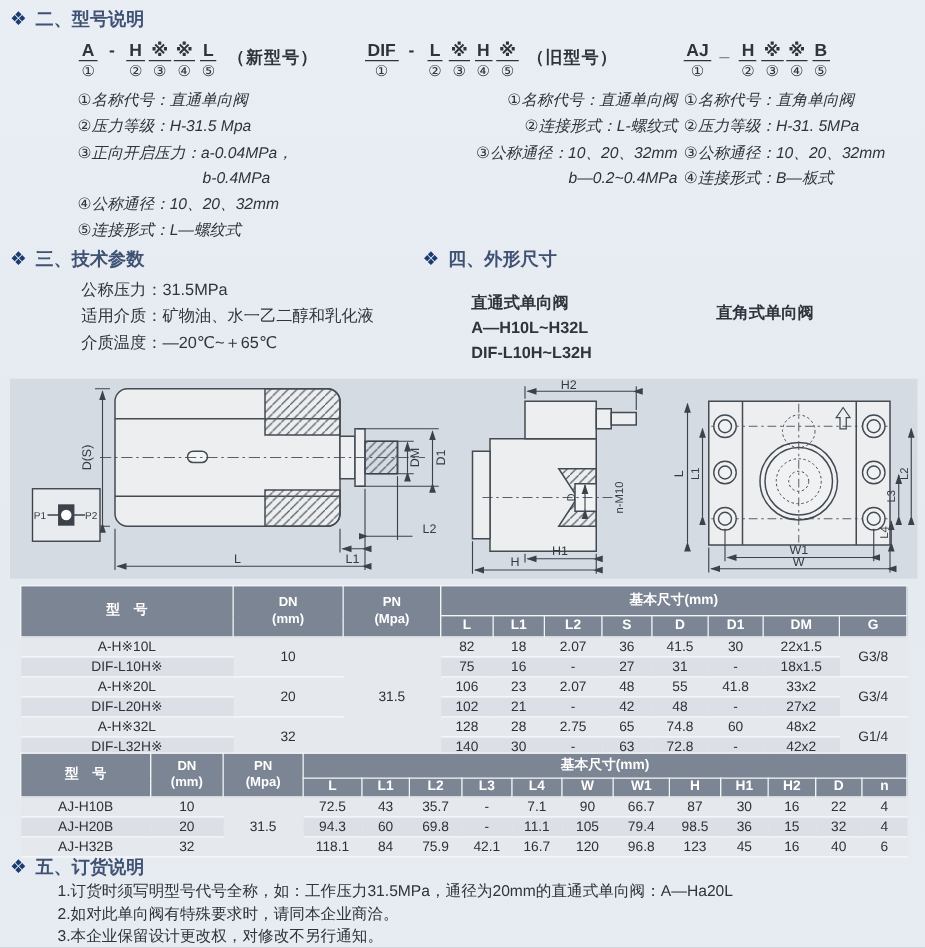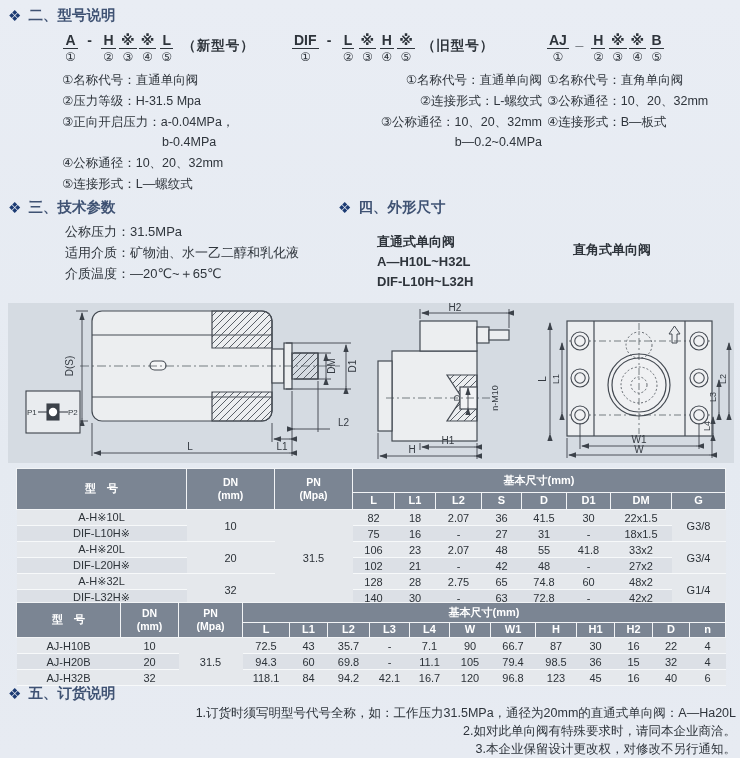--- a/index.html
+++ b/index.html
@@ -11,21 +11,21 @@
               font-size:14.5px;font-weight:bold;color:#3f5273;}
   .diamond{font-size:15px;color:#1c3b73;line-height:1;}
   
   .model-block{position:absolute;font-size:12.5px;color:#2e343b;}
   .code-row{display:flex;align-items:flex-start;margin-bottom:6px;}
   .part{display:inline-flex;flex-direction:column;align-items:center;min-width:17px;margin-right:2px;}
   .part-letter{font-size:14px;font-weight:bold;border-bottom:1.6px solid #2e343b;padding:0 2px;line-height:1.15;}
   .part.sep .part-letter{border-bottom:none;}
   .part-num{font-size:12px;margin-top:1px;}
   .code-tag{font-size:13.5px;font-weight:bold;margin-left:5px;margin-top:5px;letter-spacing:1px;}
-  .detail-lines .line{line-height:1.66;white-space:pre-wrap;}
+  .detail-lines .line{line-height:1.66;white-space:pre-wrap;font-style:italic;}
   
   .tech-lines{position:absolute;font-size:13px;}
   .tech-lines .line{line-height:1.62;white-space:pre-wrap;}
   .outline-block{position:absolute;font-size:13px;font-weight:bold;color:#2e343b;line-height:1.55;}
   .outline-block .line{white-space:pre-wrap;}
   
   .panel{position:absolute;left:8px;top:303px;width:726px;height:160px;background:#d5dbe2;}
   .panel svg{position:absolute;top:0;}
   
   table.dims{position:absolute;border-collapse:collapse;table-layout:fixed;font-size:11px;}
@@ -152,20 +152,21 @@
             <span class="part-num">④</span>
           </span>
           <span class="part">
             <span class="part-letter">B</span>
             <span class="part-num">⑤</span>
           </span>
         </span>
     </div>
     <div class="detail-lines">
         <div class="line">①名称代号：直角单向阀</div>
+        <div class="line">②压力等级：H-31. 5MPa</div>
         <div class="line">③公称通径：10、20、32mm</div>
         <div class="line">④连接形式：B—板式</div>
       </div>
   </div>
 
   <div class="sec-header" style="left:8px;top:198px;">
     <span class="diamond">❖</span>
     <span>三、技术参数</span>
   </div>
   <div class="tech-lines" style="left:65px;top:221px;">
@@ -523,37 +524,37 @@
           <td>36</td>
           <td>15</td>
           <td>32</td>
           <td>4</td>
         </tr>
         <tr style="height: 14px;">
           <td>AJ-H32B</td>
           <td>32</td>
           <td>118.1</td>
           <td>84</td>
-          <td>94.2</td>
+          <td>75.9</td>
           <td>42.1</td>
           <td>16.7</td>
           <td>120</td>
           <td>96.8</td>
           <td>123</td>
           <td>45</td>
           <td>16</td>
           <td>40</td>
           <td>6</td>
         </tr>
       </tbody>
   </table>
 
   <div class="sec-header" style="left:8px;top:684px;">
     <span class="diamond">❖</span>
     <span>五、订货说明</span>
   </div>
-  <div class="notes" style="left:46px;top:704px;width:690px;text-align:right;">
+  <div class="notes" style="left:46px;top:704px;width:690px;">
       <div class="line">1.订货时须写明型号代号全称，如：工作压力31.5MPa，通径为20mm的直通式单向阀：A—Ha20L</div>
       <div class="line">2.如对此单向阀有特殊要求时，请同本企业商洽。</div>
       <div class="line">3.本企业保留设计更改权，对修改不另行通知。</div>
     </div>
 
 </div>
 
 </body></html>

